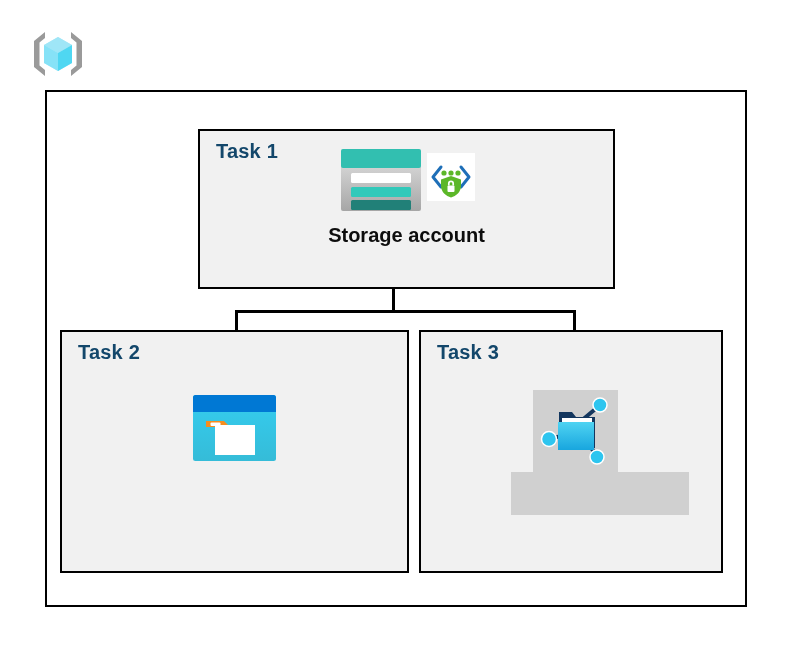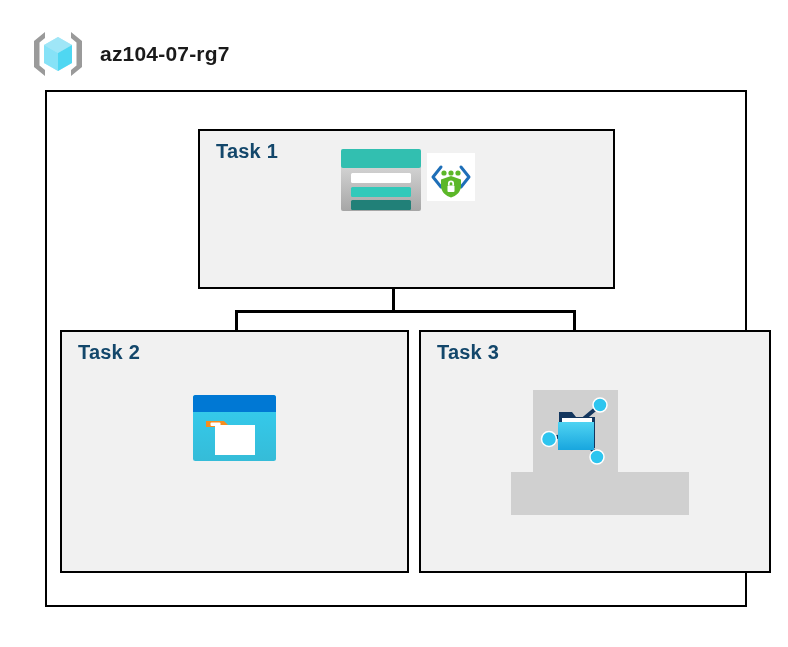--- a/index.html
+++ b/index.html
@@ -58,21 +58,21 @@
 
   
   .task-box {
     position: absolute;
     border: 2.5px solid #000000;
     background: #f1f1f1;
     box-sizing: border-box;
   }
   .task-1 { left: 198px; top: 105px;  width: 417px; height: 160px; margin-top: 24px; }
   .task-2 { left: 60px;  top: 330px;  width: 349px; height: 243px; }
-  .task-3 { left: 419px; top: 330px;  width: 352px; height: 243px; }
+  .task-3 { left: 419px; top: 330px;  width: 304px; height: 243px; }
 
   .task-label {
     position: absolute;
     left: 16px;
     top: 9px;
     font-size: 20px;
     font-weight: bold;
     color: #13476b;
     letter-spacing: 0.2px;
   }
@@ -165,21 +165,20 @@
         <path d="M15,4 L4,13 L4,39 L15,48 L15,42 L9.5,37.5 L9.5,14.5 L15,10 Z" fill="#9a9a9a"></path>
 
         <path d="M41,4 L52,13 L52,39 L41,48 L41,42 L46.5,37.5 L46.5,14.5 L41,10 Z" fill="#9a9a9a"></path>
 
         <path d="M28,9 L42,17 L42,35 L28,43 L14,35 L14,17 Z" fill="#b9ecf9"></path>
         <path d="M28,9 L42,17 L28,25 L14,17 Z" fill="#9fe6f7"></path>
         <path d="M28,25 L42,17 L42,35 L28,43 Z" fill="#4fd7f2"></path>
         <path d="M28,25 L14,17 L14,35 L28,43 Z" fill="#86e2f7"></path>
       </svg>
     </span>
-    <span class="rg-title">az104-07-rg7</span>
   </div>
 
   <div class="rg-boundary"></div>
 
   <div class="conn conn-v-main"></div>
   <div class="conn conn-h-bus"></div>
   <div class="conn conn-v-left"></div>
   <div class="conn conn-v-right"></div>
 
   <div class="task-box task-1">
@@ -214,20 +213,21 @@
           <circle cx="31" cy="20" r="2.6" fill="#5cb728"></circle>
 
           <path d="M24,23 L34,26.5 L34,33 C34,39 29,43 24,44.5 C19,43 14,39 14,33 L14,26.5 Z" fill="#5cb728"></path>
 
           <rect x="20.5" y="32.5" width="7" height="6.5" rx="1" fill="#ffffff"></rect>
           <path d="M21.8,32.5 L21.8,30.6 A2.2,2.2 0 0 1 26.2,30.6 L26.2,32.5" fill="none" stroke="#ffffff" stroke-width="1.7"></path>
         </svg>
       </span>
     </div>
 
+    <div class="node-caption sa-caption">Storage account</div>
   </div>
 
   <div class="task-box task-2">
     <div class="task-label">Task 2</div>
 
     <div class="blob-icon-wrap">
       <span>
         <svg class="blob-icon" viewBox="0 0 85 68" xmlns="http://www.w3.org/2000/svg">
           <defs>
             <linearGradient id="blobBody" x1="0" y1="0" x2="0" y2="1">

